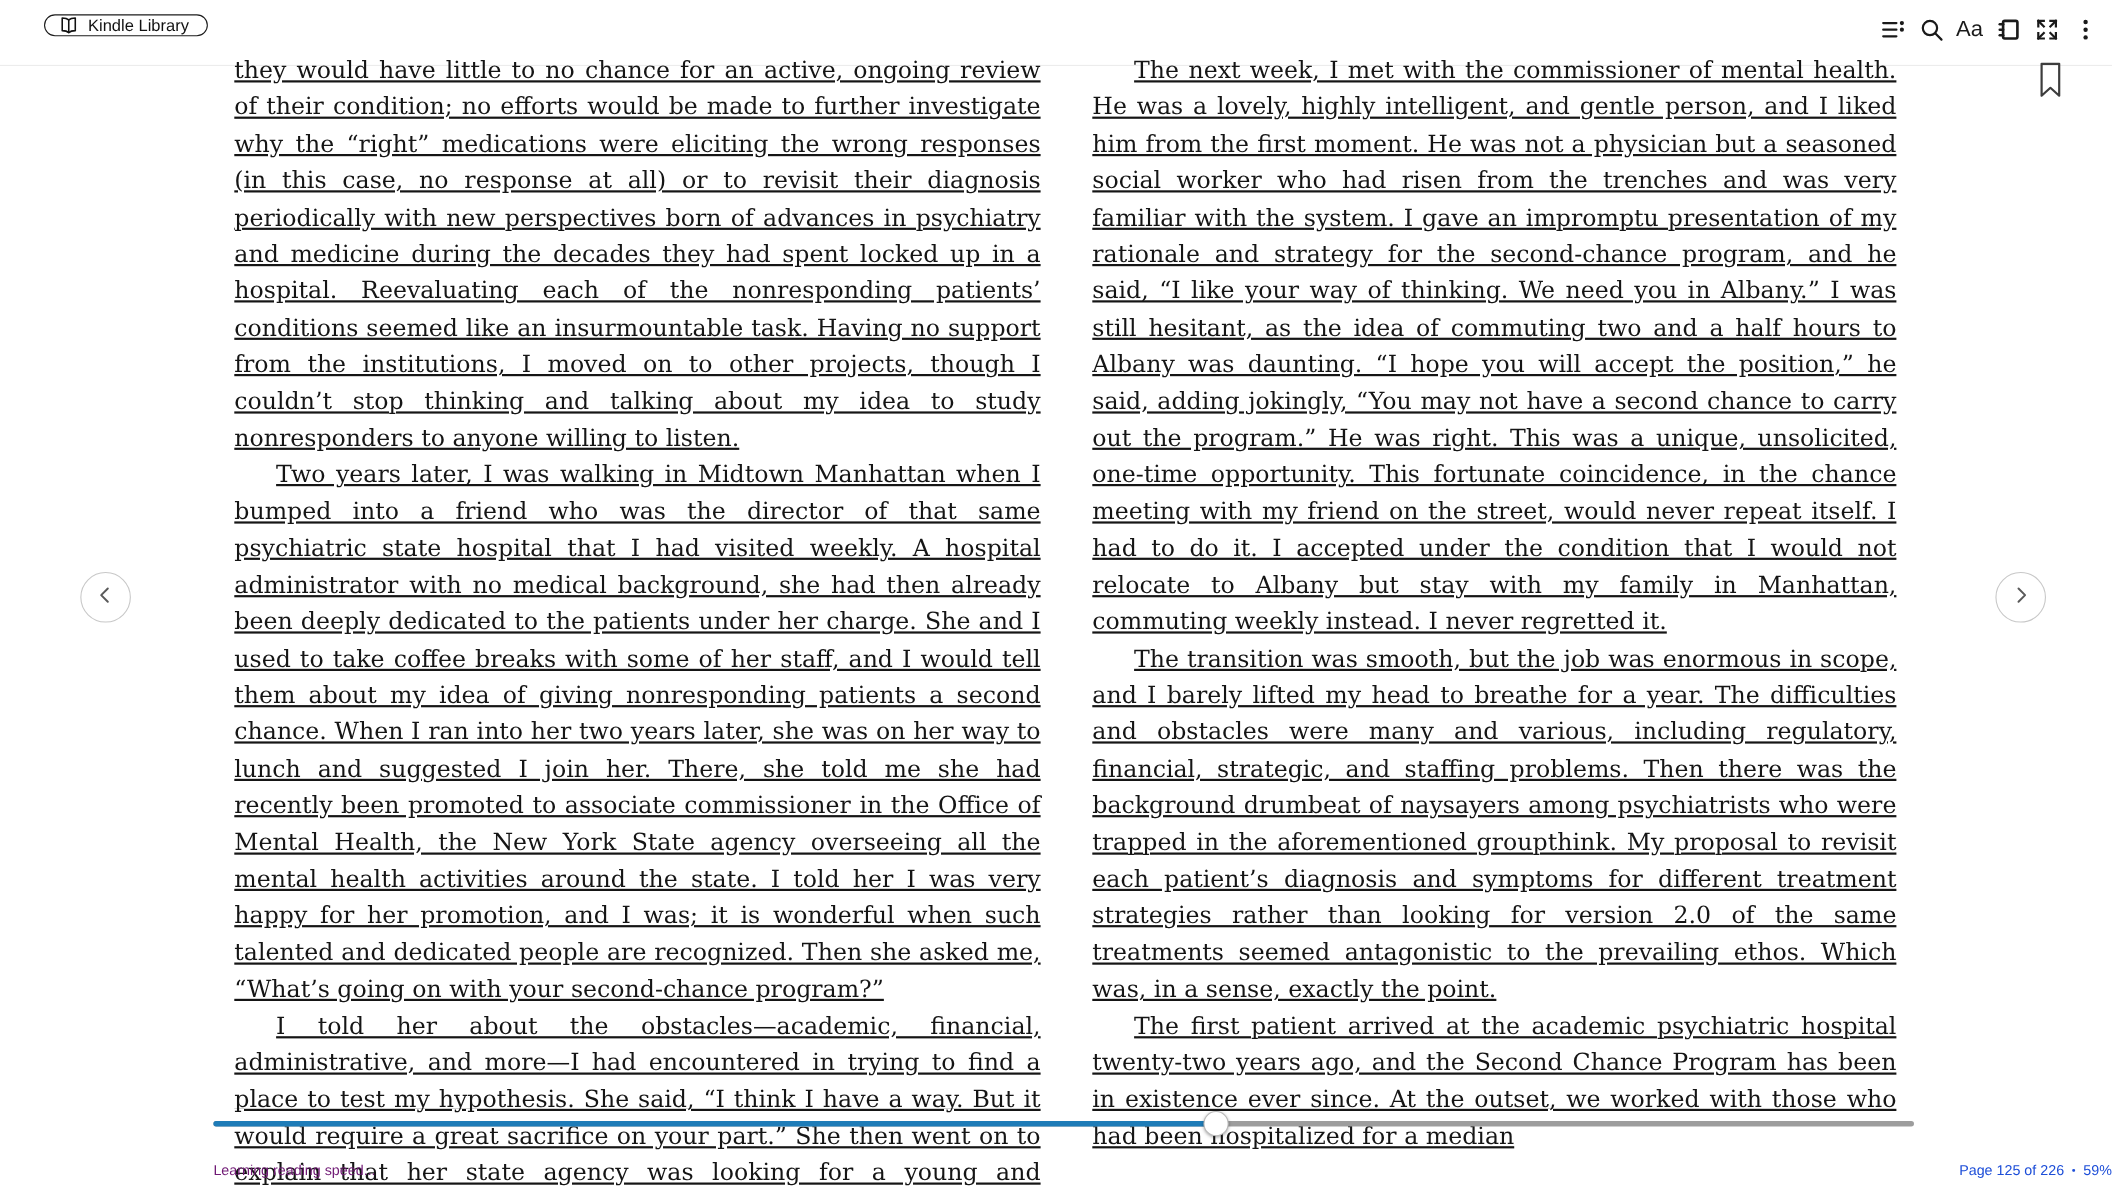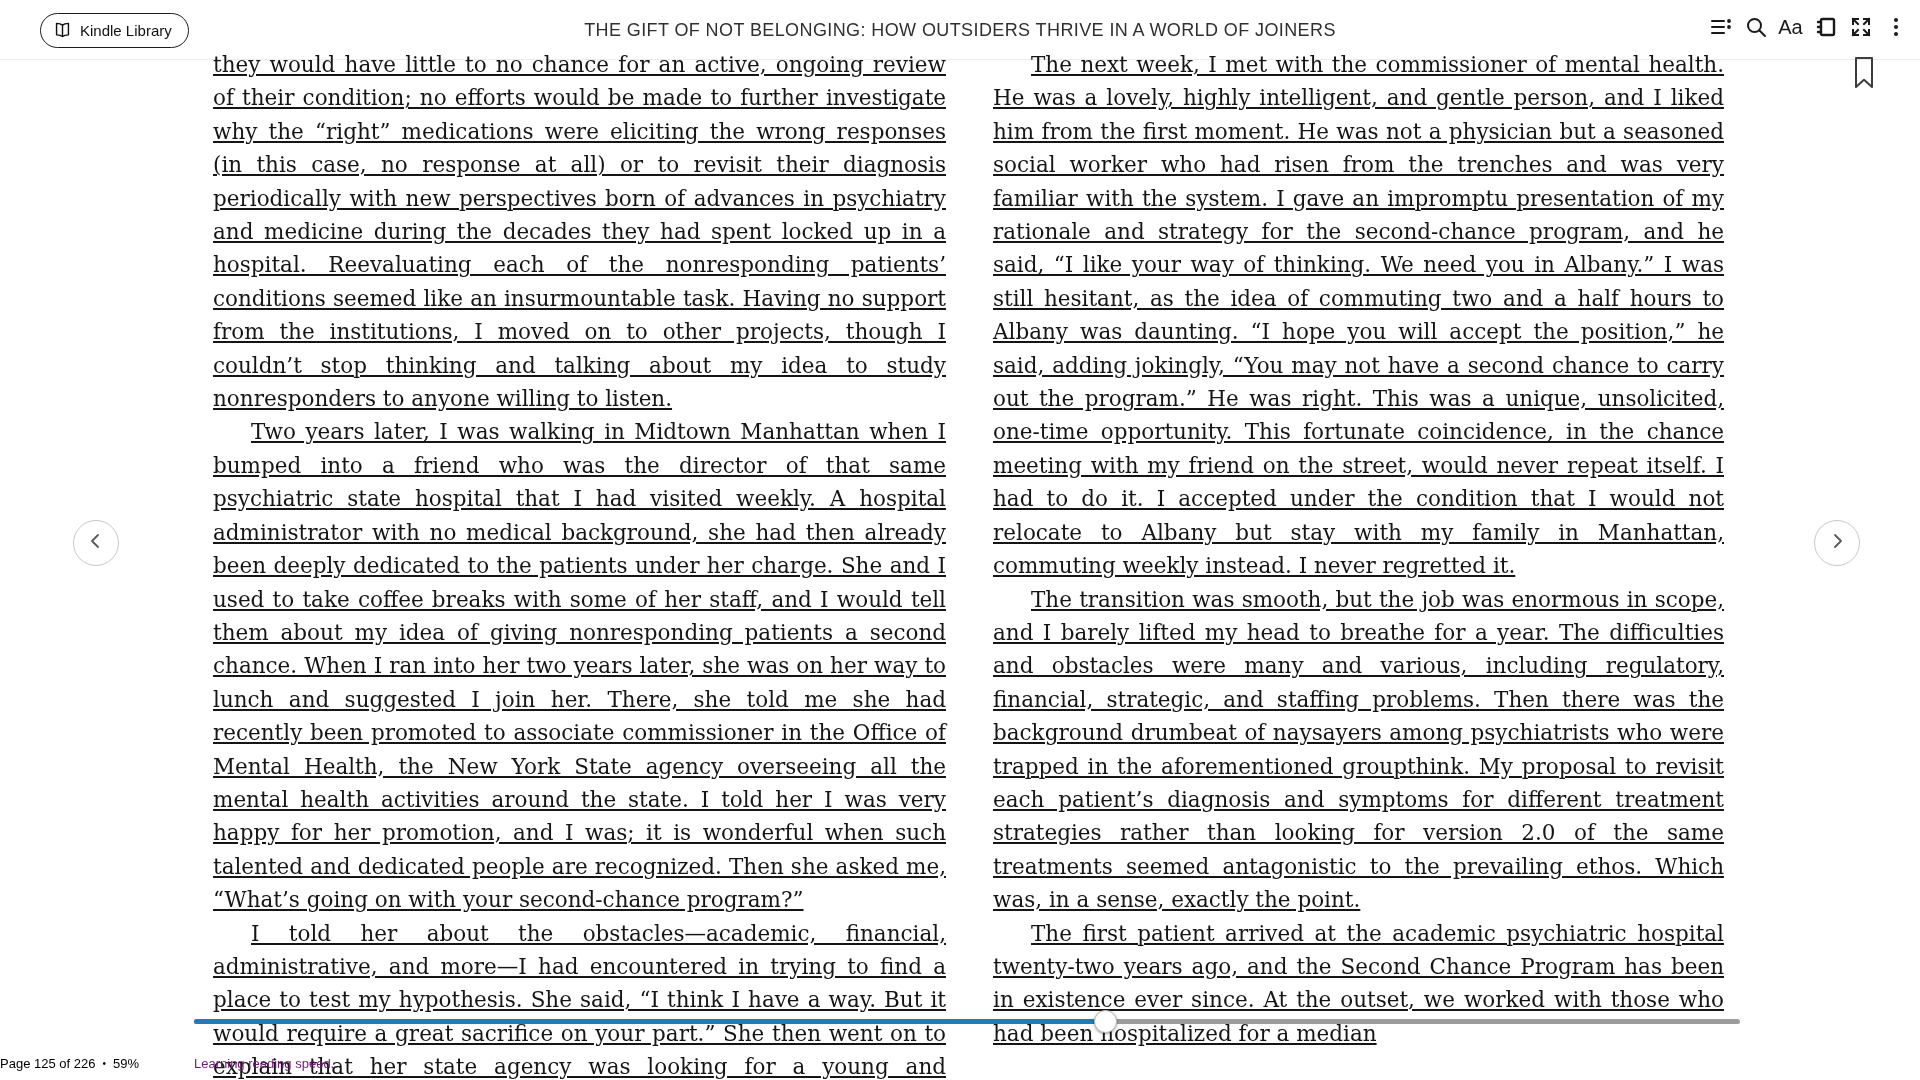--- a/index.html
+++ b/index.html
@@ -2,21 +2,21 @@
 <html><head>
 <meta charset="utf-8">
 <style>
   * { margin: 0; padding: 0; box-sizing: border-box; }
   html, body { width: 1920px; height: 1080px; background: #ffffff; overflow: hidden;
                font-family: "Liberation Sans", sans-serif; }
 
   
   .header { position: absolute; left: 0; top: 0; width: 1920px; height: 60px;
             background: #fff; border-bottom: 1px solid #ececec; }
-  .library-btn { position: absolute; left: 40px; top: 13px; height: 35px;
+  .library-btn { position: absolute; left: 40px; top: 13px; height: 20px;
                  display: inline-flex; align-items: center; gap: 8px;
                  padding: 0 16px 0 12px; border: 1.5px solid #1c1c1c; border-radius: 18px;
                  background: #fff; font-size: 15px; color: #111; cursor: pointer; }
   .library-btn svg { display: block; }
   .page-title { position: absolute; left: 0; right: 0; top: 20px; text-align: center;
                 font-size: 18px; font-weight: 400; color: #303030; letter-spacing: .4px;
                 white-space: nowrap; }
   .toolbar { position: absolute; right: 12px; top: 14px; display: flex; align-items: center; gap: 10px; }
   .tool-icon { width: 25px; height: 25px; display: flex; align-items: center; justify-content: center;
                cursor: pointer; color: #1a1a1a; }
@@ -43,39 +43,38 @@
 
   
   .progress { position: absolute; left: 194px; top: 1019px; width: 1546px; height: 5px;
               background: #9d9d9d; border-radius: 3px; cursor: pointer; }
   .progress-fill { position: absolute; left: 0; top: 0; height: 5px; width: 59%;
                    background: #1e7cb8; border-radius: 3px 0 0 3px; }
   .progress-thumb { position: absolute; top: -9px; left: 59%; width: 23px; height: 23px;
                     margin-left: -12px; border-radius: 50%; background: #fff;
                     border: 1px solid #b9b9b9; box-shadow: 0 1px 3px rgba(0,0,0,.35); cursor: grab; }
   .footer-status { position: absolute; left: 194px; top: 1056px; font-size: 13px; color: #701a75; }
-  .footer-page   { position: absolute; left: 0; right: 0; top: 1056px; text-align: left;
-                   font-size: 13px; color: #000000; }
+  .footer-page   { position: absolute; left: 0; right: 0; top: 1056px; text-align: right;
+                   font-size: 13px; color: #1d4ed8; }
   .footer-page .sep { display: inline-block; margin: 0 7px; font-size: 10px; vertical-align: 1px; }
 </style>
 </head>
 <body>
 
 <div class="header">
   <button class="library-btn">
     <span>
       <svg width="19" height="19" viewBox="0 0 24 24" fill="none" stroke="#111" stroke-width="1.8" stroke-linejoin="round">
         <path d="M12 5.2C10.2 3.5 7.6 3 4.5 3v14.5c3.1 0 5.7.5 7.5 2.2 1.8-1.7 4.4-2.2 7.5-2.2V3c-3.1 0-5.7.5-7.5 2.2z"></path>
         <line x1="12" y1="5.2" x2="12" y2="19.7"></line>
       </svg>
     </span>
     <span>Kindle Library</span>
   </button>
 
-  <div class="page-title">THE GIFT OF NOT BELONGING: HOW OUTSIDERS THRIVE IN A WORLD OF JOINERS</div>
 
   <div class="toolbar">
     <div class="tool-icon">
       <svg width="24" height="24" viewBox="0 0 24 24" fill="none" stroke="#1a1a1a" stroke-width="2" stroke-linecap="round">
         <line x1="3" y1="6" x2="15" y2="6"></line>
           <line x1="3" y1="12" x2="15" y2="12"></line>
           <line x1="3" y1="18" x2="15" y2="18"></line>
         <circle cx="20" cy="6" r="0.9" fill="#1a1a1a"></circle>
           <circle cx="20" cy="12" r="0.9" fill="#1a1a1a"></circle>
       </svg>

